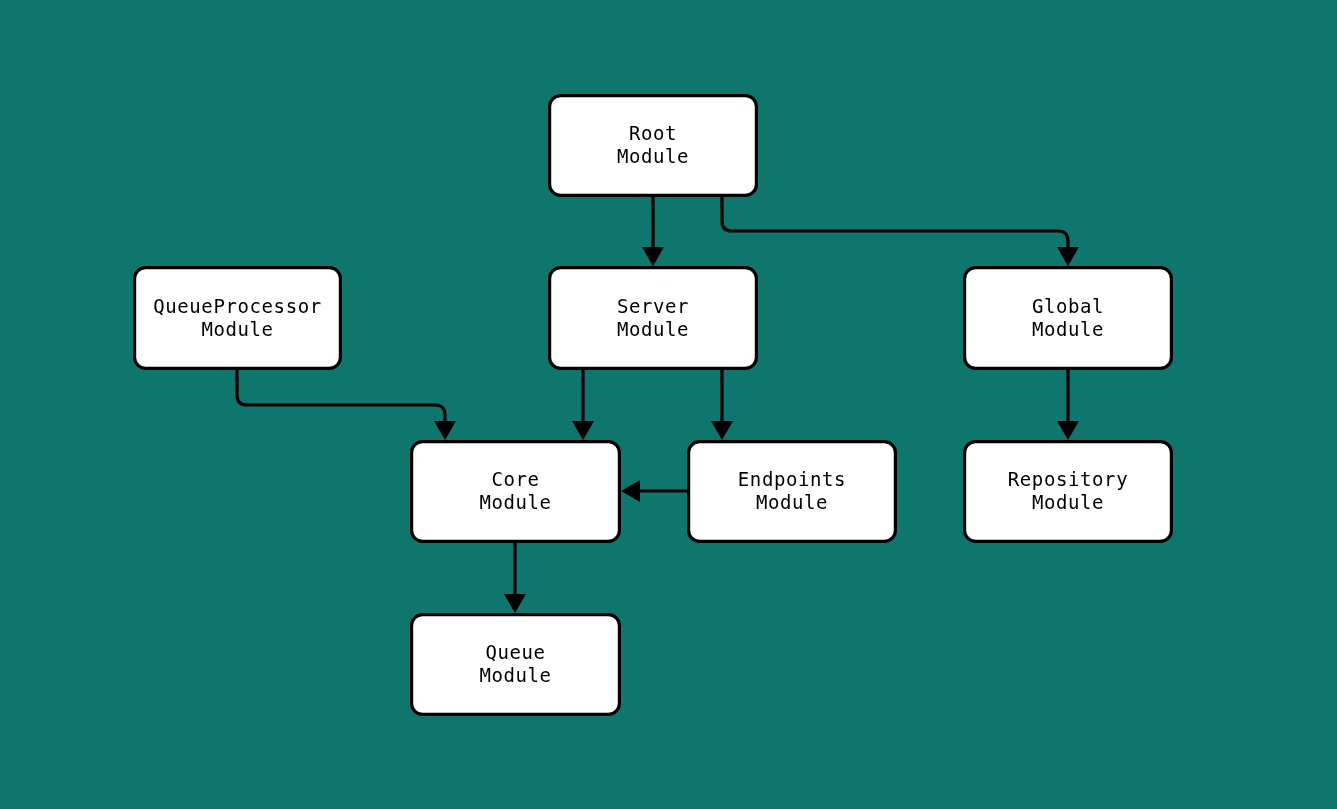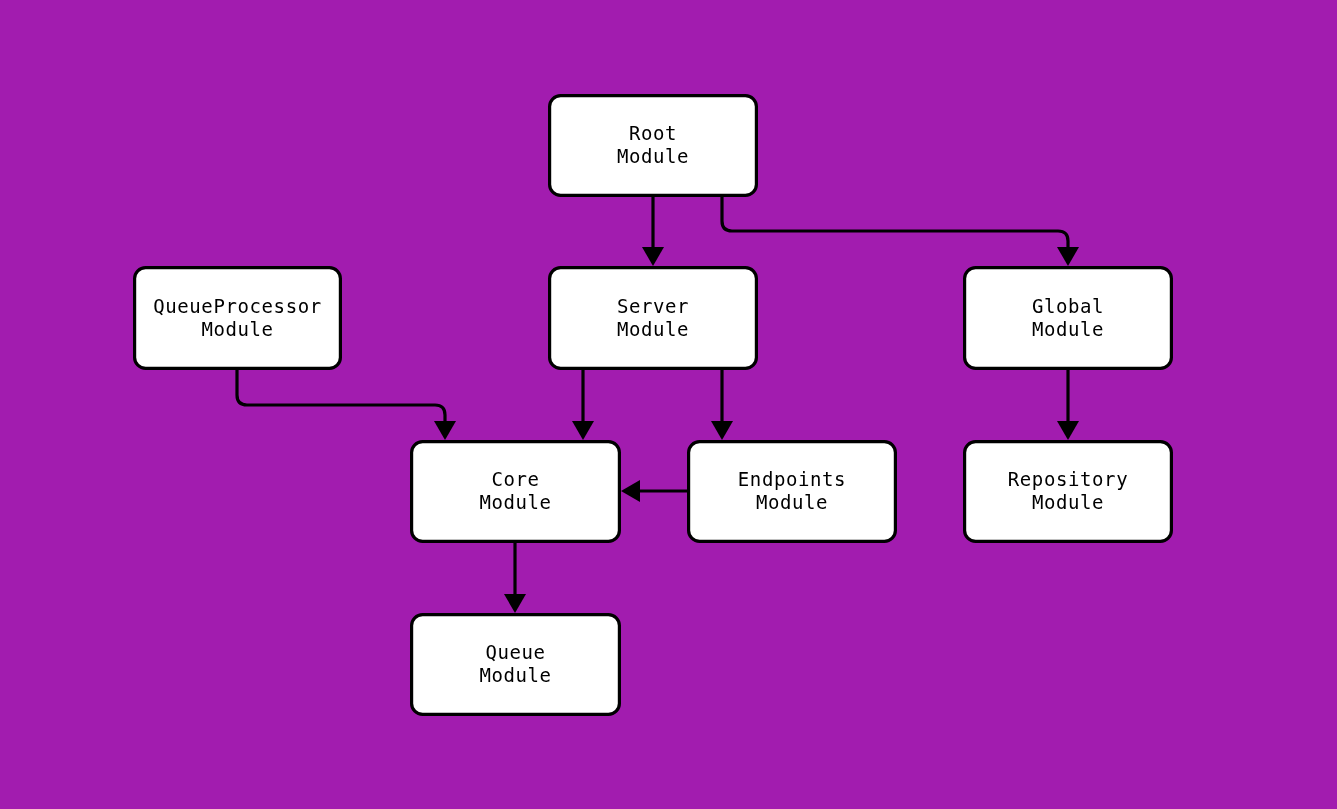--- a/index.html
+++ b/index.html
@@ -10,21 +10,21 @@
   body {
     width: 1337px;
     height: 809px;
     overflow: hidden;
     font-family: "DejaVu Sans Mono", "Liberation Mono", monospace;
   }
   #diagram-canvas {
     position: relative;
     width: 1337px;
     height: 809px;
-    background: #a21caf;
+    background: #0f766e;
   }
   svg#graph {
     position: absolute;
     left: 0;
     top: 0;
     width: 1337px;
     height: 809px;
     display: block;
   }
   .node-rect {

